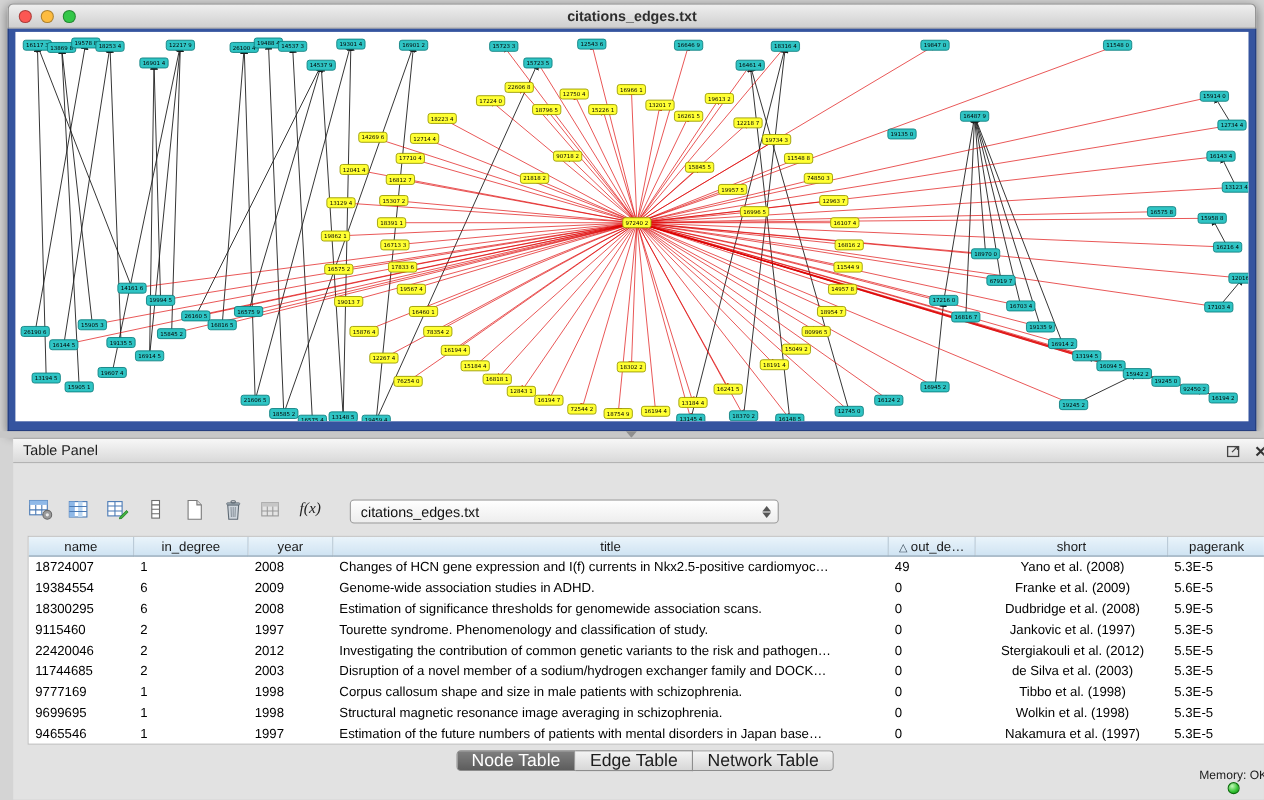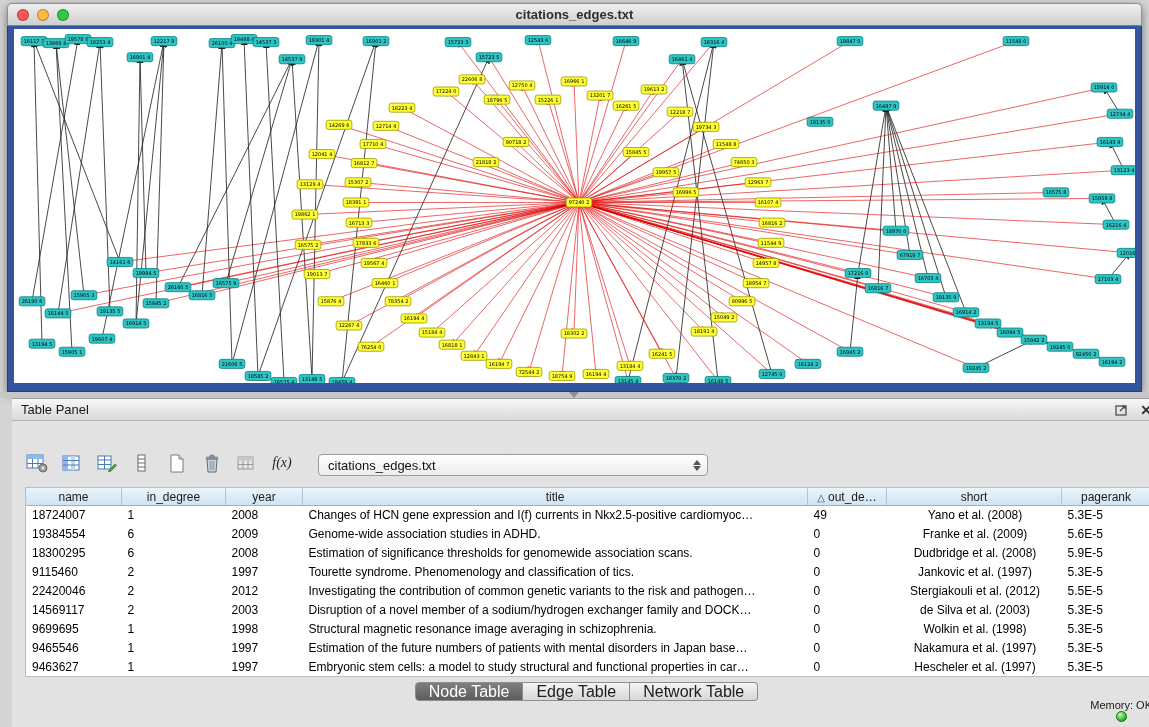--- a/index.html
+++ b/index.html
@@ -904,43 +904,53 @@
             <td class="col-title">Estimation of significance thresholds for genomewide association scans.</td>
             <td class="col-out_degree">0</td>
             <td class="col-short">Dudbridge et al. (2008)</td>
             <td class="col-pagerank">5.9E-5</td>
             <td class="col-filler"></td>
           </tr>
           <tr>
             <td class="col-name">9115460</td>
             <td class="col-in_degree">2</td>
             <td class="col-year">1997</td>
-            <td class="col-title">Tourette syndrome. Phenomenology and classification of tics.</td>
+            <td class="col-title">Tourette syndrome. Phenomenology and classification of study.</td>
             <td class="col-out_degree">0</td>
             <td class="col-short">Jankovic et al. (1997)</td>
             <td class="col-pagerank">5.3E-5</td>
             <td class="col-filler"></td>
           </tr>
           <tr>
             <td class="col-name">22420046</td>
             <td class="col-in_degree">2</td>
             <td class="col-year">2012</td>
             <td class="col-title">Investigating the contribution of common genetic variants to the risk and pathogen…</td>
             <td class="col-out_degree">0</td>
             <td class="col-short">Stergiakouli et al. (2012)</td>
             <td class="col-pagerank">5.5E-5</td>
             <td class="col-filler"></td>
           </tr>
           <tr>
-            <td class="col-name">14569117</td>
+            <td class="col-name">11744685</td>
             <td class="col-in_degree">2</td>
             <td class="col-year">2003</td>
             <td class="col-title">Disruption of a novel member of a sodium/hydrogen exchanger family and DOCK…</td>
             <td class="col-out_degree">0</td>
             <td class="col-short">de Silva et al. (2003)</td>
+            <td class="col-pagerank">5.3E-5</td>
+            <td class="col-filler"></td>
+          </tr>
+          <tr>
+            <td class="col-name">9777169</td>
+            <td class="col-in_degree">1</td>
+            <td class="col-year">1998</td>
+            <td class="col-title">Corpus callosum shape and size in male patients with schizophrenia.</td>
+            <td class="col-out_degree">0</td>
+            <td class="col-short">Tibbo et al. (1998)</td>
             <td class="col-pagerank">5.3E-5</td>
             <td class="col-filler"></td>
           </tr>
           <tr>
             <td class="col-name">9699695</td>
             <td class="col-in_degree">1</td>
             <td class="col-year">1998</td>
             <td class="col-title">Structural magnetic resonance image averaging in schizophrenia.</td>
             <td class="col-out_degree">0</td>
             <td class="col-short">Wolkin et al. (1998)</td>
@@ -950,30 +960,20 @@
           <tr>
             <td class="col-name">9465546</td>
             <td class="col-in_degree">1</td>
             <td class="col-year">1997</td>
             <td class="col-title">Estimation of the future numbers of patients with mental disorders in Japan base…</td>
             <td class="col-out_degree">0</td>
             <td class="col-short">Nakamura et al. (1997)</td>
             <td class="col-pagerank">5.3E-5</td>
             <td class="col-filler"></td>
           </tr>
-          <tr>
-            <td class="col-name">9463627</td>
-            <td class="col-in_degree">1</td>
-            <td class="col-year">1997</td>
-            <td class="col-title">Embryonic stem cells: a model to study structural and functional properties in car…</td>
-            <td class="col-out_degree">0</td>
-            <td class="col-short">Hescheler et al. (1997)</td>
-            <td class="col-pagerank">5.3E-5</td>
-            <td class="col-filler"></td>
-          </tr>
         </tbody>
     </table>
     <div class="vscroll">
       
     </div>
   </div>
 
   <div class="tabs" id="table-tabs">
       <button class="tab selected">Node Table</button>
       <button class="tab">Edge Table</button>

